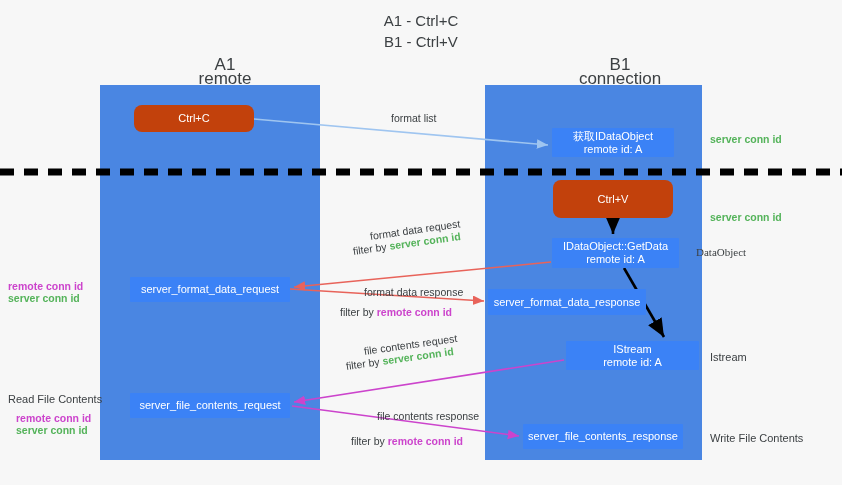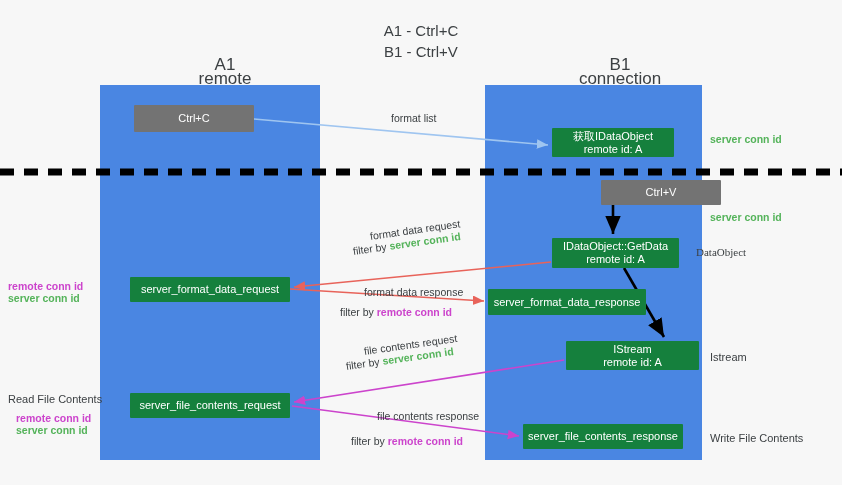--- a/index.html
+++ b/index.html
@@ -18,21 +18,21 @@
   #canvas {
     position: absolute;
     left: 0; top: 0;
     width: 842px;
     height: 485px;
   }
   .abs { position: absolute; }
 
   
   #title {
-    left: 0; top: 20px;
+    left: 0; top: 10px;
     width: 842px;
     text-align: center;
     font-size: 15px;
     line-height: 21px;
     color: #3c4043;
   }
 
   
   .col-head {
     text-align: center;
@@ -58,27 +58,27 @@
     display: flex;
     flex-direction: column;
     align-items: center;
     justify-content: center;
     color: #ffffff;
     font-size: 11px;
     line-height: 13px;
     text-align: center;
     border-radius: 1px;
   }
-  .node.green { background: #737373; }
-  .node.orange { background: #15803d; }
+  .node.green { background: #c2410c; border-radius: 8px; }
+  .node.orange { background: #3b82f6; }
   .node .l2 { font-size: 11px; }
 
   #n-ctrlc   { left: 134px; top: 105px; width: 120px; height: 27px; }
   #n-idataobj{ left: 552px; top: 128px; width: 122px; height: 29px; }
-  #n-ctrlv   { left: 553px; top: 180px; width: 120px; height: 25px; margin-left: 48px; }
+  #n-ctrlv   { left: 553px; top: 180px; width: 120px; height: 38px; }
   #n-getdata { left: 552px; top: 238px; width: 127px; height: 30px; }
   #n-sfdreq  { left: 130px; top: 277px; width: 160px; height: 25px; }
   #n-sfdres  { left: 488px; top: 289px; width: 158px; height: 26px; }
   #n-istream { left: 566px; top: 341px; width: 133px; height: 29px; }
   #n-sfcreq  { left: 130px; top: 393px; width: 160px; height: 25px; }
   #n-sfcres  { left: 523px; top: 424px; width: 160px; height: 25px; }
 
   
   .alabel {
     font-size: 10.5px;

